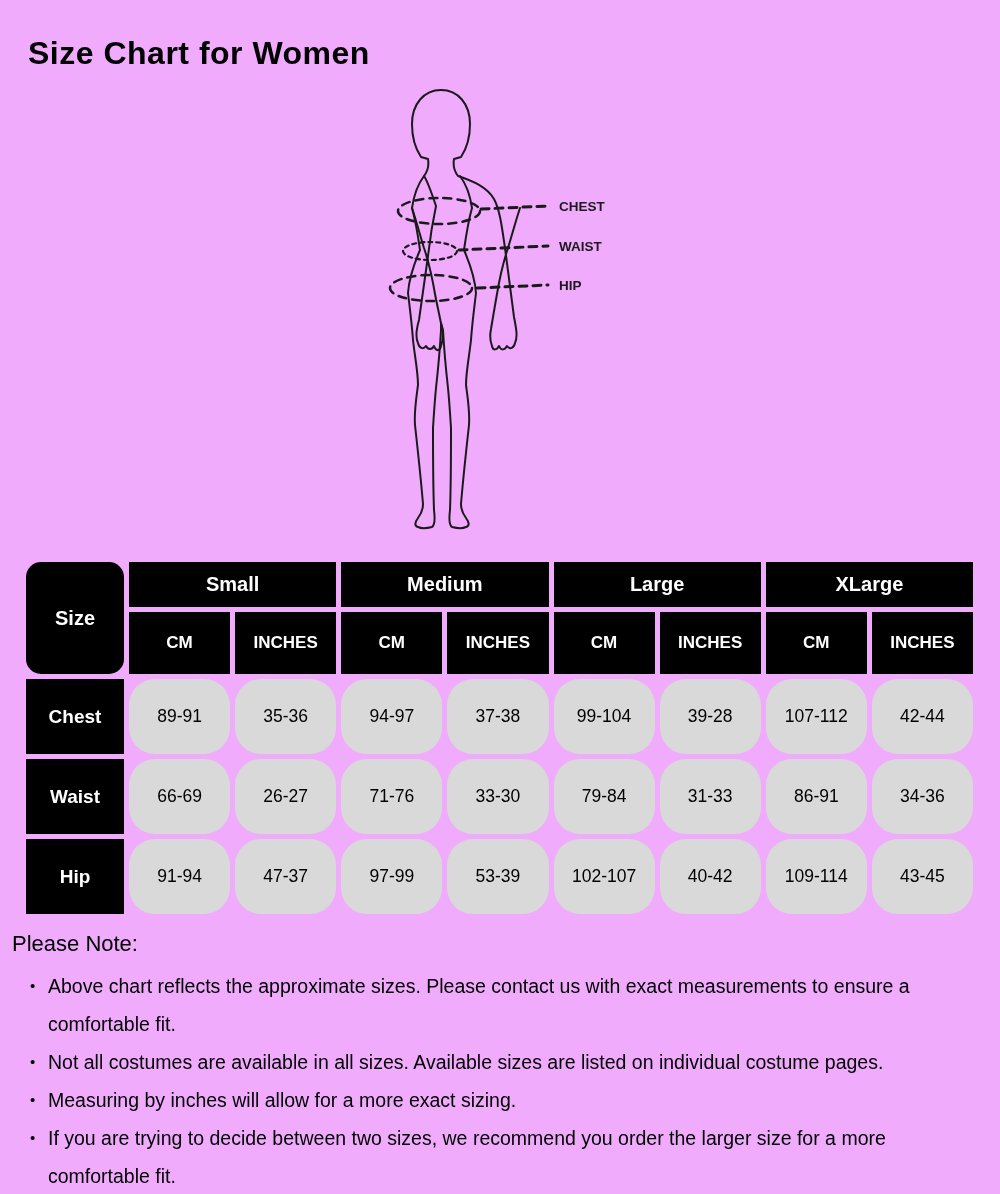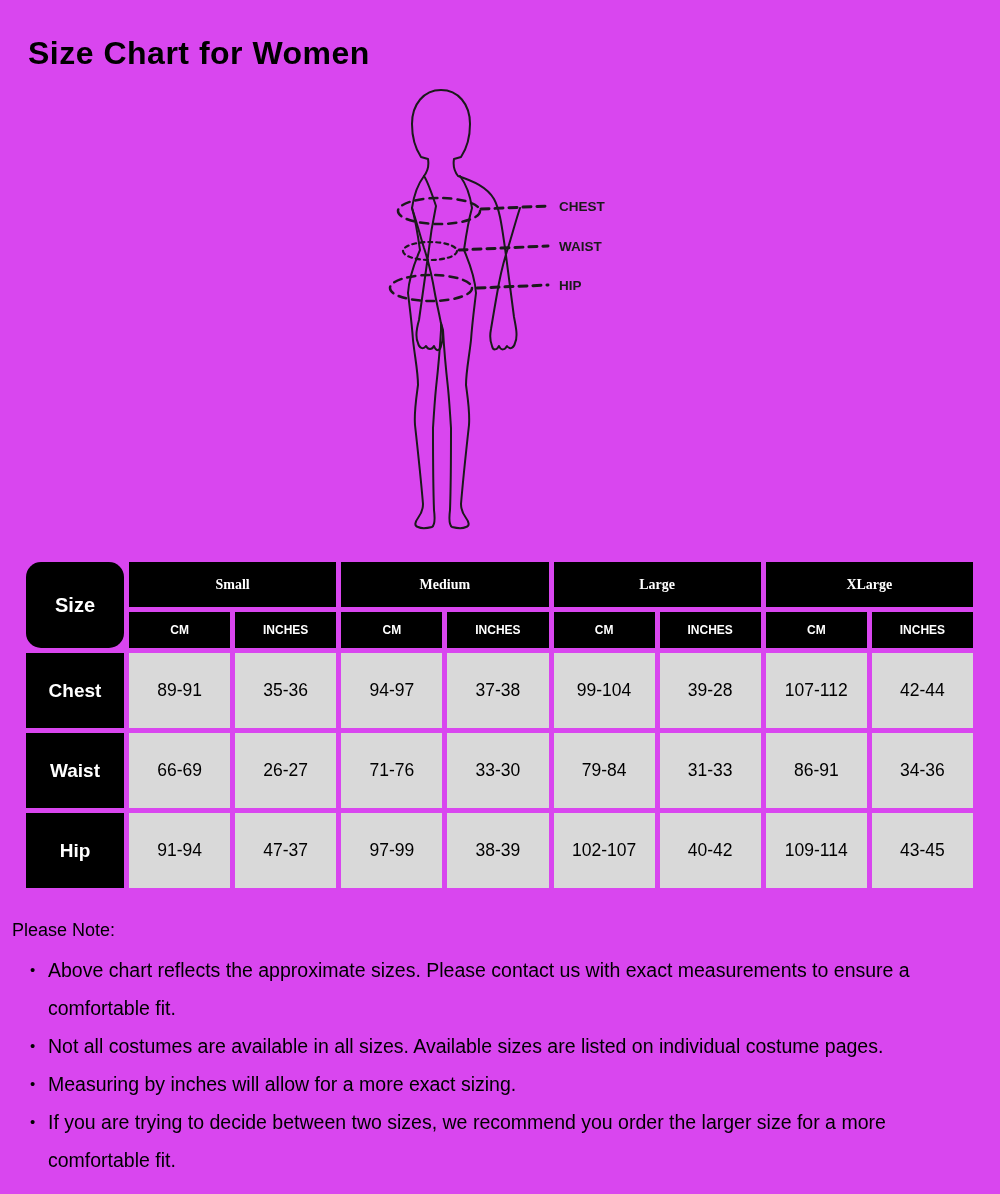--- a/index.html
+++ b/index.html
@@ -1,41 +1,41 @@
 <!DOCTYPE html>
 <html><head>
 <meta charset="utf-8">
 <style>
   html,body{margin:0;padding:0;background:#fff;}
   body{font-family:"Liberation Sans",sans-serif;color:#000;}
-  .page{position:relative;width:1000px;height:1194px;background:#d946ef;overflow:hidden;}
+  .page{position:relative;width:1000px;height:1194px;background:#f0abfc;overflow:hidden;}
 
   .title{position:absolute;left:28px;top:14px;font-size:32px;font-weight:bold;letter-spacing:0.5px;}
 
   .figure-wrap{position:absolute;left:360px;top:80px;width:310px;height:458px;}
 
   
   table.size-table{
     position:absolute;left:21px;top:557px;
     border-collapse:separate;border-spacing:5px;
     table-layout:fixed;width:957px;
   }
   table.size-table th, table.size-table td{
     padding:0;text-align:center;vertical-align:middle;
   }
   .hdr{background:#000;color:#fff;font-weight:bold;}
   th.corner{width:98px;font-size:20px;border-radius:15px;}
-  th.group{height:45px;font-size:14px;font-family:Liberation Serif, serif;}
-  th.unit{height:36px;font-size:12px;}
+  th.group{height:45px;font-size:20px;}
+  th.unit{height:62px;font-size:17px;}
   th.rowlabel{height:75px;font-size:19px;}
-  td.val{background:#d9d9d9;color:#000;height:75px;font-size:17.5px;font-weight:normal;}
+  td.val{background:#d9d9d9;color:#000;height:75px;font-size:17.5px;font-weight:normal;border-radius:26px;}
 
   
   .notes{position:absolute;left:12px;top:920px;width:958px;}
-  .notes-heading{font-size:18px;margin:0 0 10px 0;font-weight:normal;}
+  .notes-heading{font-size:22px;margin:11px 0 10px 0;font-weight:normal;}
   ul.notes-list{list-style:none;margin:4px;padding:0;font-size:19.5px;line-height:38px;}
   ul.notes-list li{position:relative;padding-left:32px;}
   ul.notes-list li::before{content:"\2022";position:absolute;left:14px;font-size:15px;}
 </style>
 </head>
 <body>
 
 <div class="page">
 
   <h1 class="title">Size Chart for Women</h1>
@@ -167,21 +167,21 @@
         <td class="val">79-84</td>
         <td class="val">31-33</td>
         <td class="val">86-91</td>
         <td class="val">34-36</td>
       </tr>
       <tr>
         <th class="hdr rowlabel">Hip</th>
         <td class="val">91-94</td>
         <td class="val">47-37</td>
         <td class="val">97-99</td>
-        <td class="val">38-39</td>
+        <td class="val">53-39</td>
         <td class="val">102-107</td>
         <td class="val">40-42</td>
         <td class="val">109-114</td>
         <td class="val">43-45</td>
       </tr>
     </tbody>
   </table>
 
   <div class="notes">
     <p class="notes-heading">Please Note:</p>

